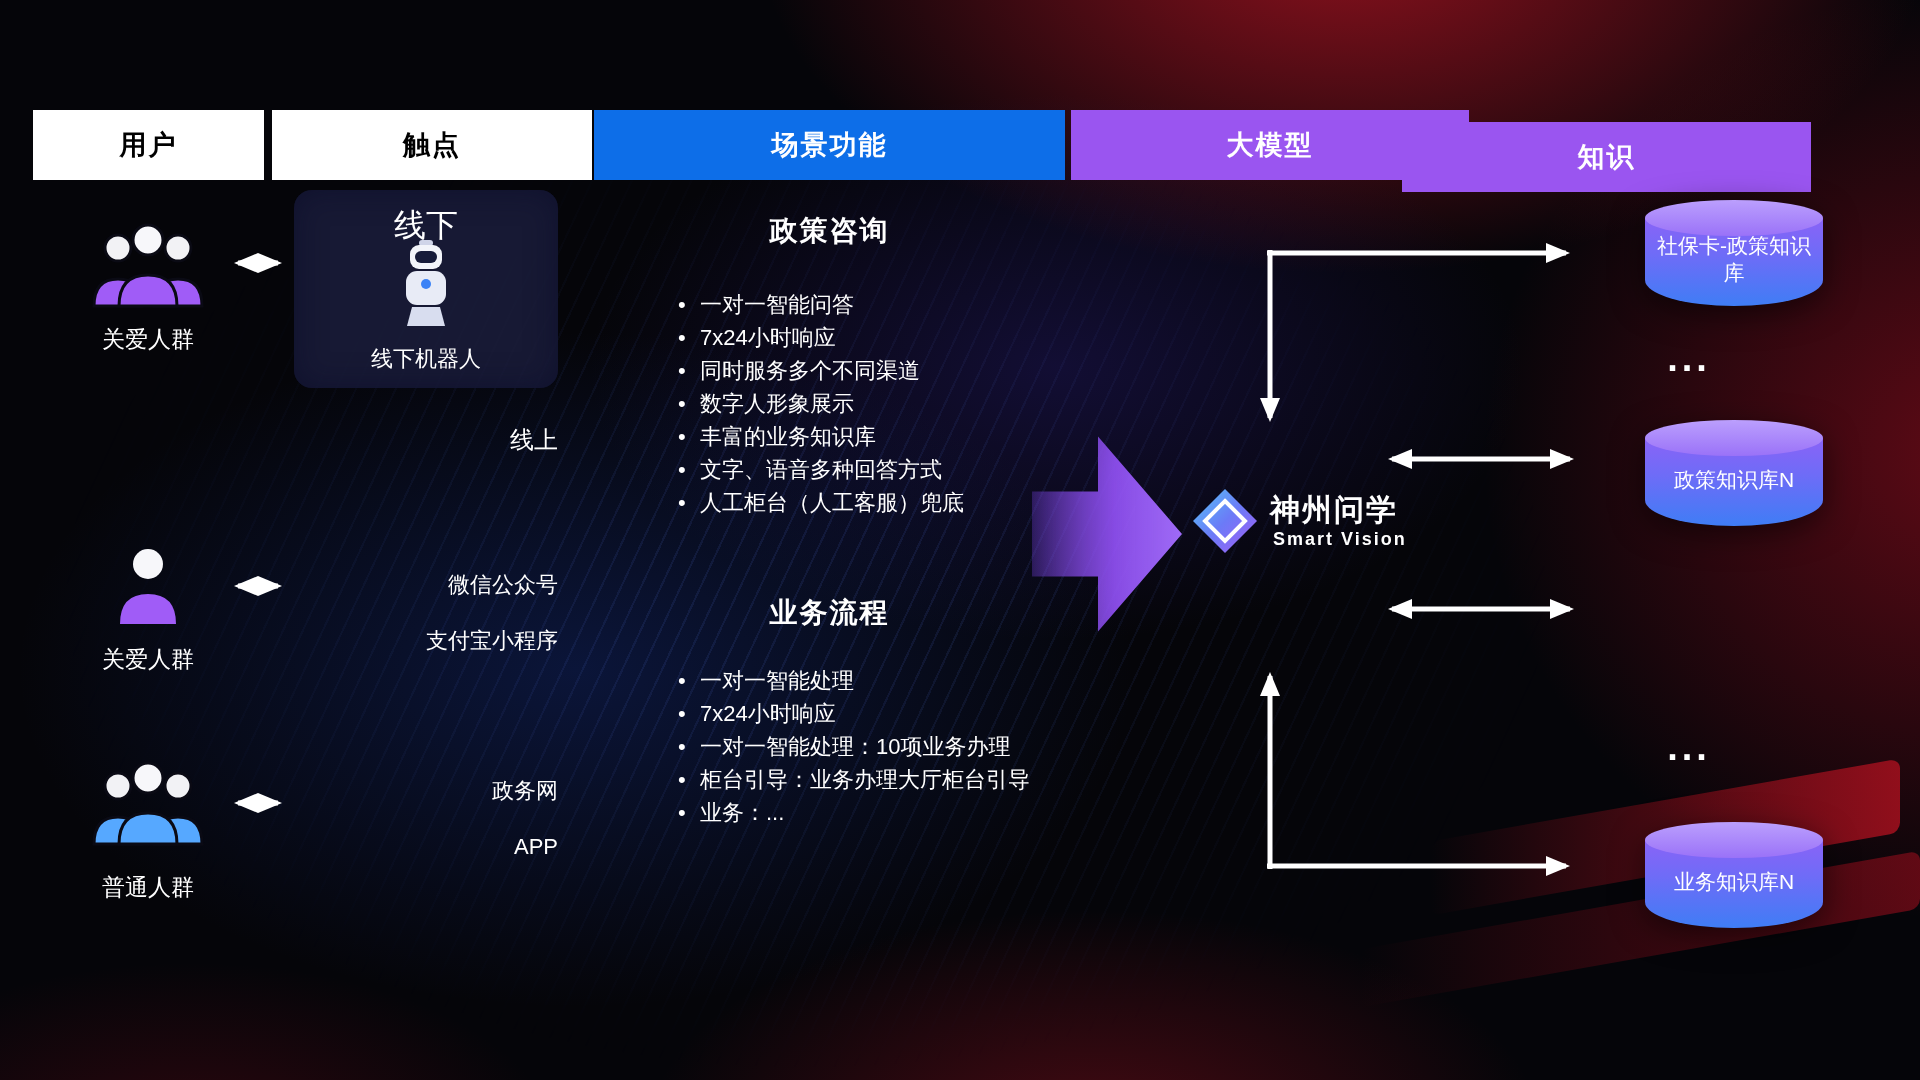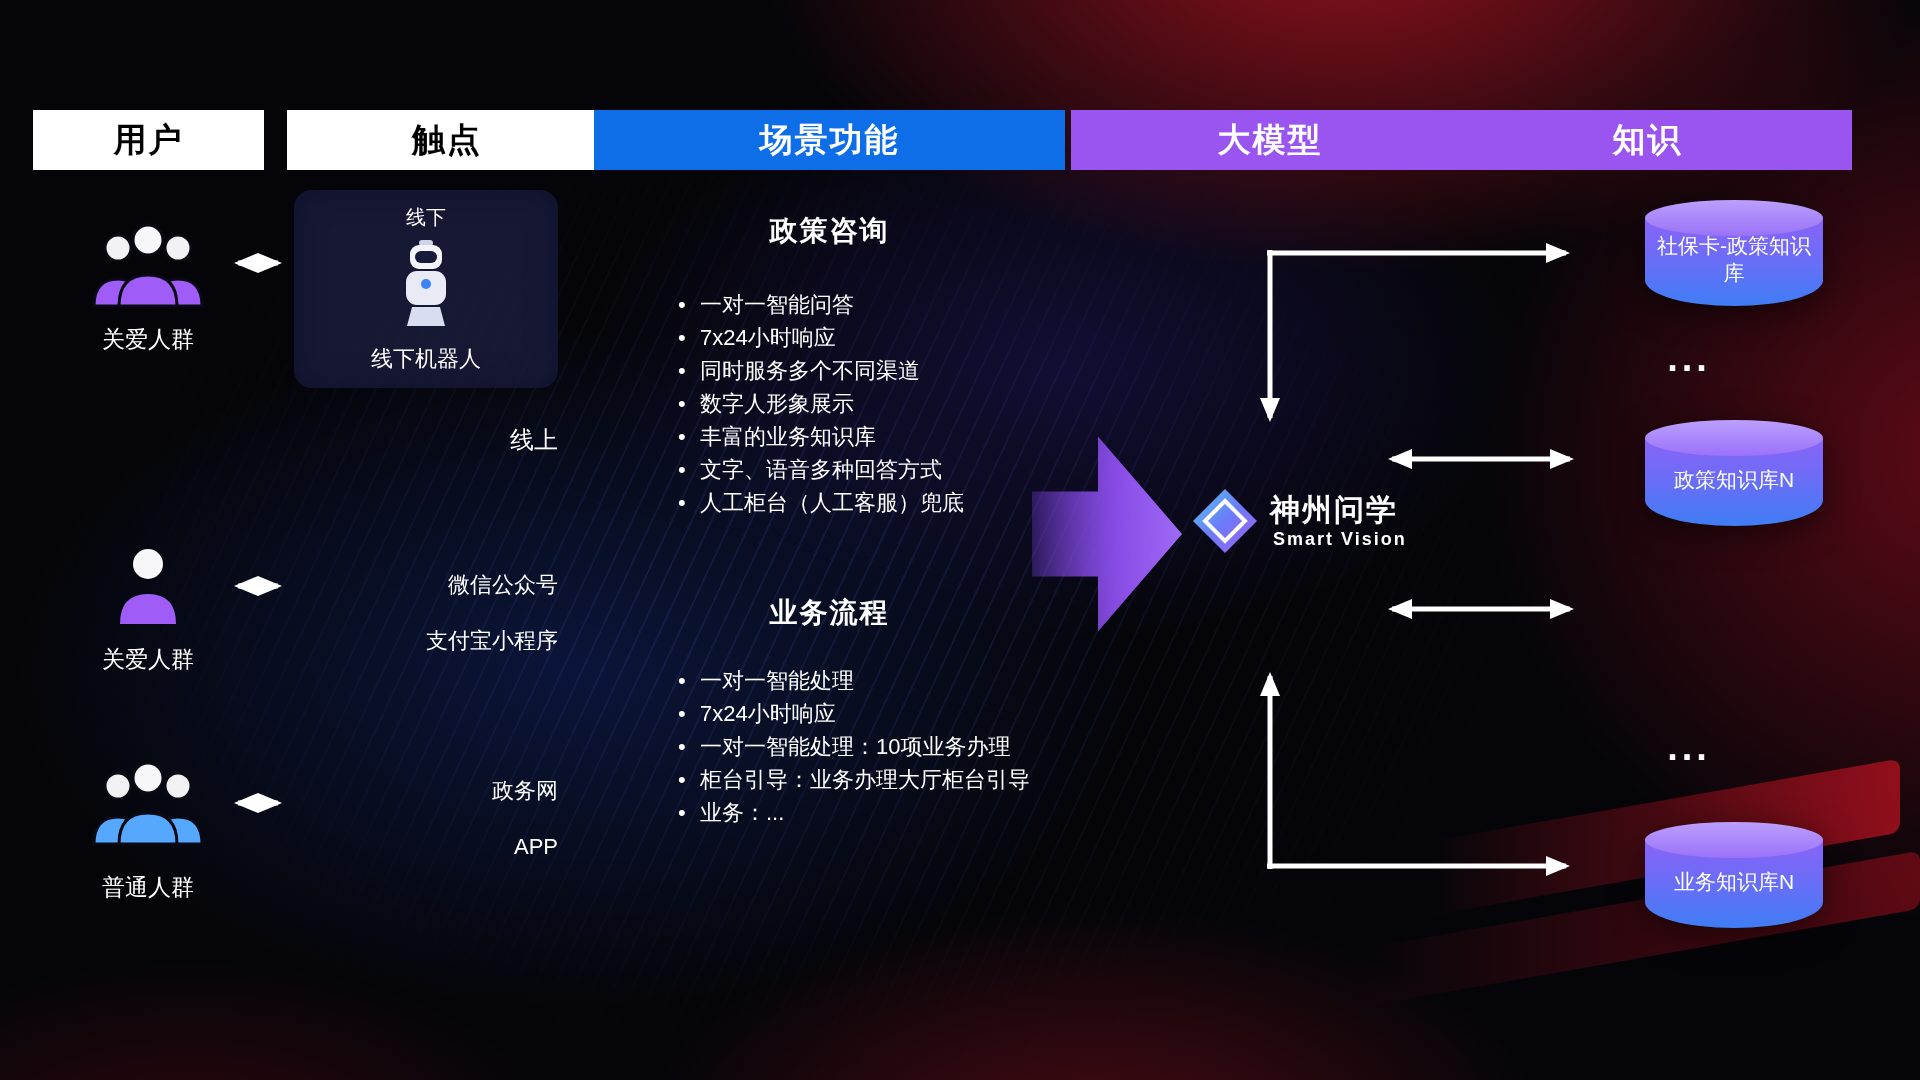--- a/index.html
+++ b/index.html
@@ -25,40 +25,40 @@
     -webkit-mask-image: radial-gradient(1000px 640px at 42% 55%, #000 15%, transparent 75%);
             mask-image: radial-gradient(1000px 640px at 42% 55%, #000 15%, transparent 75%);
   }
   .bg-ribbon { position:absolute; z-index:0; transform:skewY(-10deg); border-radius:10px; }
   .bg-ribbon.r1 { left:1430px; top:800px; width:470px; height:74px;
     background:linear-gradient(90deg, rgba(120,10,22,0), rgba(165,16,30,.85)); }
   .bg-ribbon.r2 { left:1360px; top:900px; width:560px; height:58px;
     background:linear-gradient(90deg, rgba(110,8,20,0), rgba(140,12,26,.65)); }
 
   
-  .hdr { position:absolute; top:110px; height:60px; z-index:3;
+  .hdr { position:absolute; top:110px; height:70px; z-index:3;
     display:flex; align-items:center; justify-content:center;
-    font-size:33px; font-weight:bold; letter-spacing:2px; }
+    font-size:27px; font-weight:bold; letter-spacing:2px; }
   .hdr.light  { background:#ffffff; color:#000; }
   .hdr.blue   { background:#0d6ee8; color:#fff; }
   .hdr.purple { background:#9a55f0; color:#fff; }
   .hdr-users       { left:33px;   width:231px; }
-  .hdr-touchpoints { left:287px;  width:320px; }
+  .hdr-touchpoints { left:272px;  width:320px; }
   .hdr-scenarios   { left:594px;  width:471px; }
   .hdr-model       { left:1071px; width:398px; }
-  .hdr-knowledge   { left:1443px; width:409px; }
+  .hdr-knowledge   { left:1402px; width:409px;margin-top:12px; }
 
   
   .user-icon { position:absolute; z-index:3; }
   .user-label { position:absolute; z-index:3; left:68px; width:160px; text-align:center; font-size:23px; }
 
   
   .tp-card { position:absolute; z-index:3; left:294px; top:190px; width:264px; height:198px;
     background:rgba(26,29,58,.88); border-radius:18px; box-shadow:0 0 30px rgba(10,12,40,.6) inset; }
-  .tp-card-title { position:absolute; top:14px; left:0; width:100%; text-align:center; font-size:20px; }
+  .tp-card-title { position:absolute; top:14px; left:0; width:100%; text-align:center; font-size:32px; }
   .tp-robot { position:absolute; left:50%; top:50px; transform:translateX(-50%); }
   .tp-card-caption { position:absolute; bottom:14px; left:0; width:100%; text-align:center; font-size:22px; }
   .tp-text { position:absolute; z-index:3; left:294px; width:264px; text-align:right; }
   .tp-online { top:424px; font-size:24px; }
   .tp-ch { font-size:22px; }
 
   
   .scn-title { position:absolute; z-index:3; left:594px; width:471px; text-align:center;
     font-size:28px; font-weight:bold; letter-spacing:2px; }
   .bullets { position:absolute; z-index:3; left:676px; font-size:22px; line-height:33px; }

